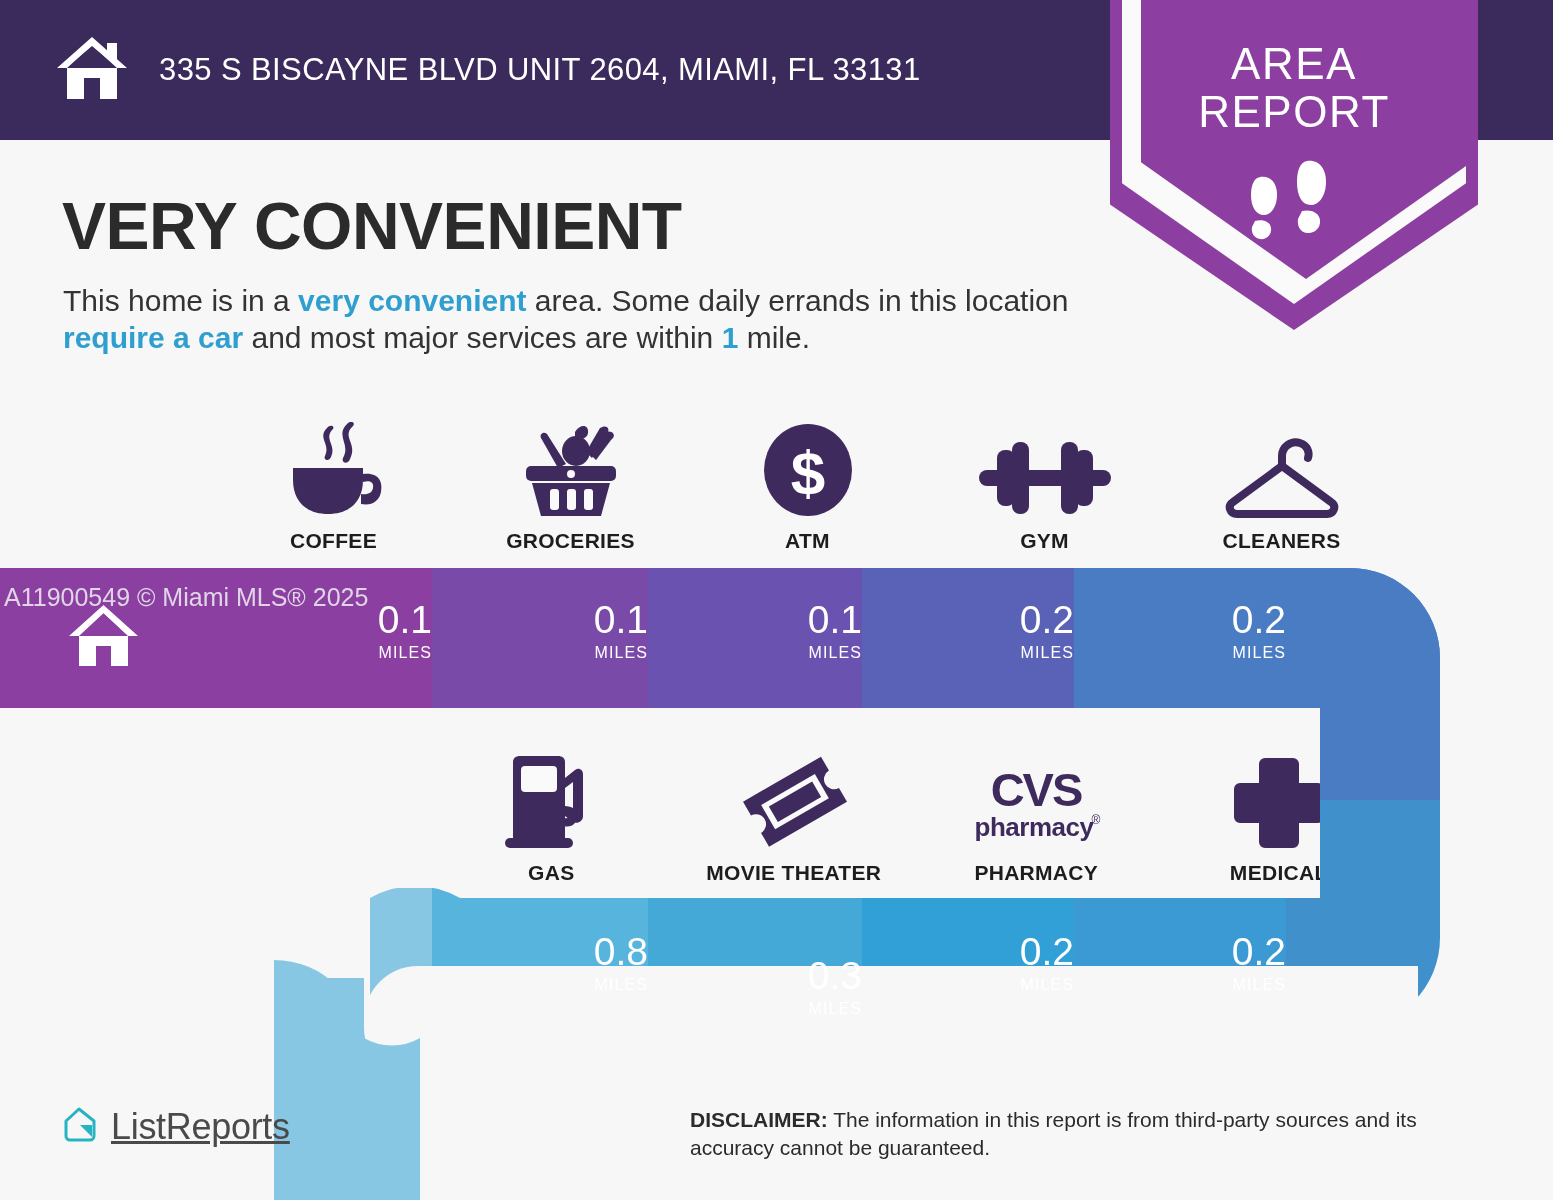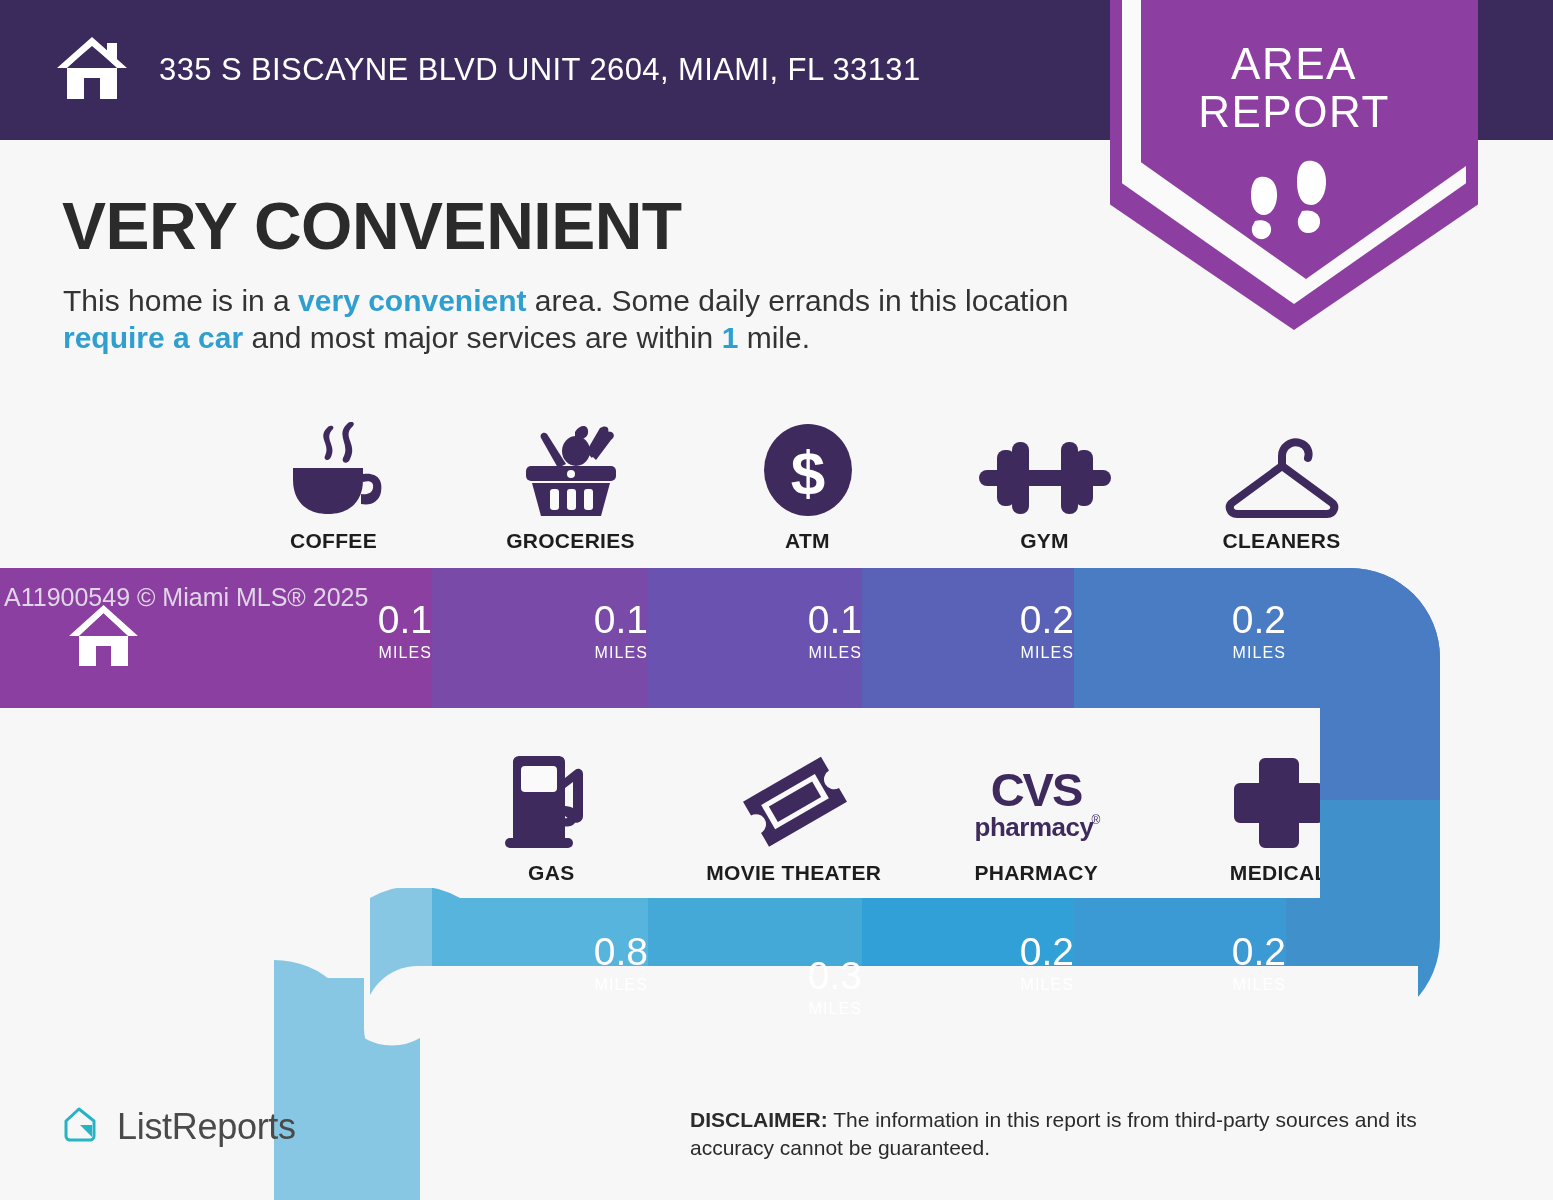--- a/index.html
+++ b/index.html
@@ -84,21 +84,21 @@
   
   #watermark {
     position: absolute; left: 4px; top: 583px;
     font-size: 25px; color: #e8e2ee; opacity: 0.92; white-space: nowrap;
     z-index: 40; font-family: "Liberation Sans", sans-serif;
   }
 
   
   #footer-logo { position: absolute; left: 60px; top: 1105px; display: flex; align-items: center; }
   #footer-logo-mark { width: 40px; height: 40px; }
-  #footer-logo-text { margin-left: 17px; font-size: 36px; color: #4a4a4a; letter-spacing: -0.3px; }
+  #footer-logo-text { margin-left: 11px; font-size: 36px; color: #4a4a4a; letter-spacing: -0.3px; text-decoration: underline; }
   #disclaimer {
     position: absolute; left: 690px; top: 1106px; width: 810px;
     font-size: 21px; line-height: 1.35; color: #2b2b2b;
   }
   #disclaimer b { font-weight: bold; text-align: center; }
 </style>
 </head>
 <body>
 
 <div id="page">

